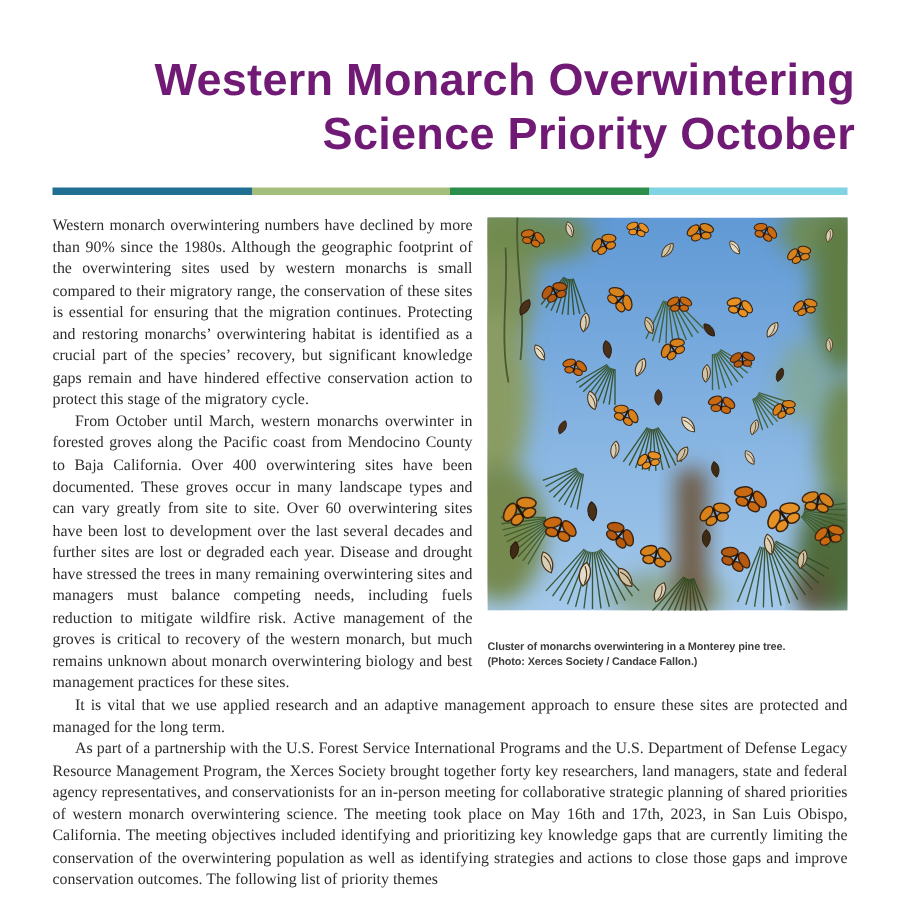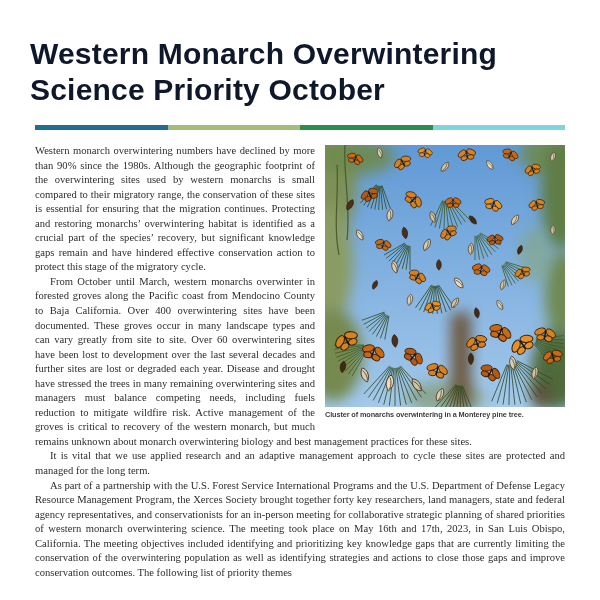--- a/index.html
+++ b/index.html
@@ -1,27 +1,27 @@
 <!DOCTYPE html>
 <html><head>
 <meta charset="utf-8">
 <style>
   html,body{margin:0;padding:0;background:#ffffff;}
   body{width:600px;height:600px;overflow:hidden;}
   .page{position:relative;width:600px;height:600px;background:#ffffff;overflow:hidden;}
-  .title{margin:36px 30px 0;text-align:left;font-family:"Liberation Sans",sans-serif;
-         font-weight:700;font-size:30px;line-height:36px;color:#0f172a;letter-spacing:0.2px;}
+  .title{margin:36px 30px 0;text-align:right;font-family:"Liberation Sans",sans-serif;
+         font-weight:700;font-size:30px;line-height:36px;color:#701a75;letter-spacing:0.2px;}
   .title .tl{display:block;}
   .divider{display:flex;height:5px;margin:17px 35px 0;}
   .divider span{flex:1;}
   .content{margin:14px 35px 0;font-family:"Liberation Serif",serif;font-size:10.6px;
            line-height:14.55px;color:#2d2d2d;text-align:justify;}
   figure.photo{float:right;width:240px;margin:1px 0 12px 10px;padding:0;}
   figure.photo svg{display:block;}
-  figcaption{margin-top:3px;font-family:"Liberation Sans",sans-serif;font-weight:700;
+  figcaption{margin-top:19px;font-family:"Liberation Sans",sans-serif;font-weight:700;
              font-size:7.3px;line-height:9.6px;color:#3e3e3e;letter-spacing:-0.1px;
              white-space:nowrap;overflow:hidden;}
   .para{margin:0;text-indent:15px;}
   .para.first{text-indent:0;}
 </style>
 </head>
 <body>
 
 <div class="page">
 
@@ -254,22 +254,23 @@
           <use href="#bo" transform="translate(198 200) rotate(-35) scale(1.5)" fill="#e69124"></use>
           <use href="#bo" transform="translate(220 190) rotate(10) scale(1.3)" fill="#d8821c"></use>
           <use href="#bc" transform="translate(188 218) rotate(-10) scale(1.3)" fill="#d9cfb6"></use>
           <use href="#bo" transform="translate(165 228) rotate(30) scale(1.3)" fill="#b55a10"></use>
           <use href="#bc" transform="translate(210 228) rotate(15) scale(1.2)" fill="#cfc3a6"></use>
           <use href="#bo" transform="translate(228 212) rotate(-15) scale(1.2)" fill="#c96a12"></use>
           <use href="#bd" transform="translate(146 214) rotate(0) scale(1.1)" fill="#3f2a14"></use>
         </svg>
       <figcaption>
         <div class="cap">Cluster of monarchs overwintering in a Monterey pine tree.</div>
+        <div class="cap">(Photo: Xerces Society / Candace Fallon.)</div>
       </figcaption>
     </figure>
 
     <p class="para first">Western monarch overwintering numbers have declined by more than 90% since the 1980s. Although the geographic footprint of the overwintering sites used by western monarchs is small compared to their migratory range, the conservation of these sites is essential for ensuring that the migration continues. Protecting and restoring monarchs’ overwintering habitat is identified as a crucial part of the species’ recovery, but significant knowledge gaps remain and have hindered effective conservation action to protect this stage of the migratory cycle.</p>
     <p class="para">From October until March, western monarchs overwinter in forested groves along the Pacific coast from Mendocino County to Baja California. Over 400 overwintering sites have been documented. These groves occur in many landscape types and can vary greatly from site to site.  Over 60 overwintering sites have been lost to development over the last several decades and further sites are lost or degraded each year. Disease and drought have stressed the trees in many remaining overwintering sites and managers must balance competing needs, including fuels reduction to mitigate wildfire risk. Active management of the groves is critical to recovery of the western monarch, but much remains unknown about monarch overwintering biology and best management practices for these sites.</p>
-    <p class="para">It is vital that we use applied research and an adaptive management approach to cycle these sites are protected and managed for the long term.</p>
+    <p class="para">It is vital that we use applied research and an adaptive management approach to ensure these sites are protected and managed for the long term.</p>
     <p class="para">As part of a partnership with the U.S. Forest Service International Programs and the U.S. Department of Defense Legacy Resource Management Program, the Xerces Society brought together forty key researchers, land managers, state and federal agency representatives, and conservationists for an in-person meeting for collaborative strategic planning of shared priorities of western monarch overwintering science. The meeting took place on May 16th and 17th, 2023, in San Luis Obispo, California. The meeting objectives included identifying and prioritizing key knowledge gaps that are currently limiting the conservation of the overwintering population as well as identifying strategies and actions to close those gaps and improve conservation outcomes. The following list of priority themes</p>
 
   </div>
 </div>
 
 </body></html>

